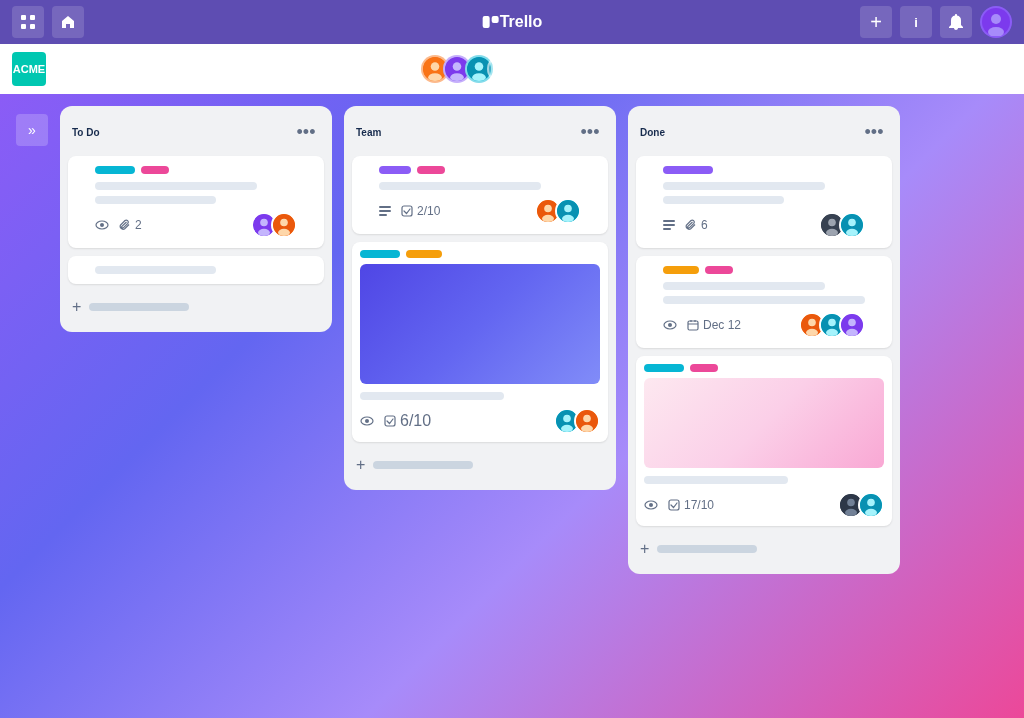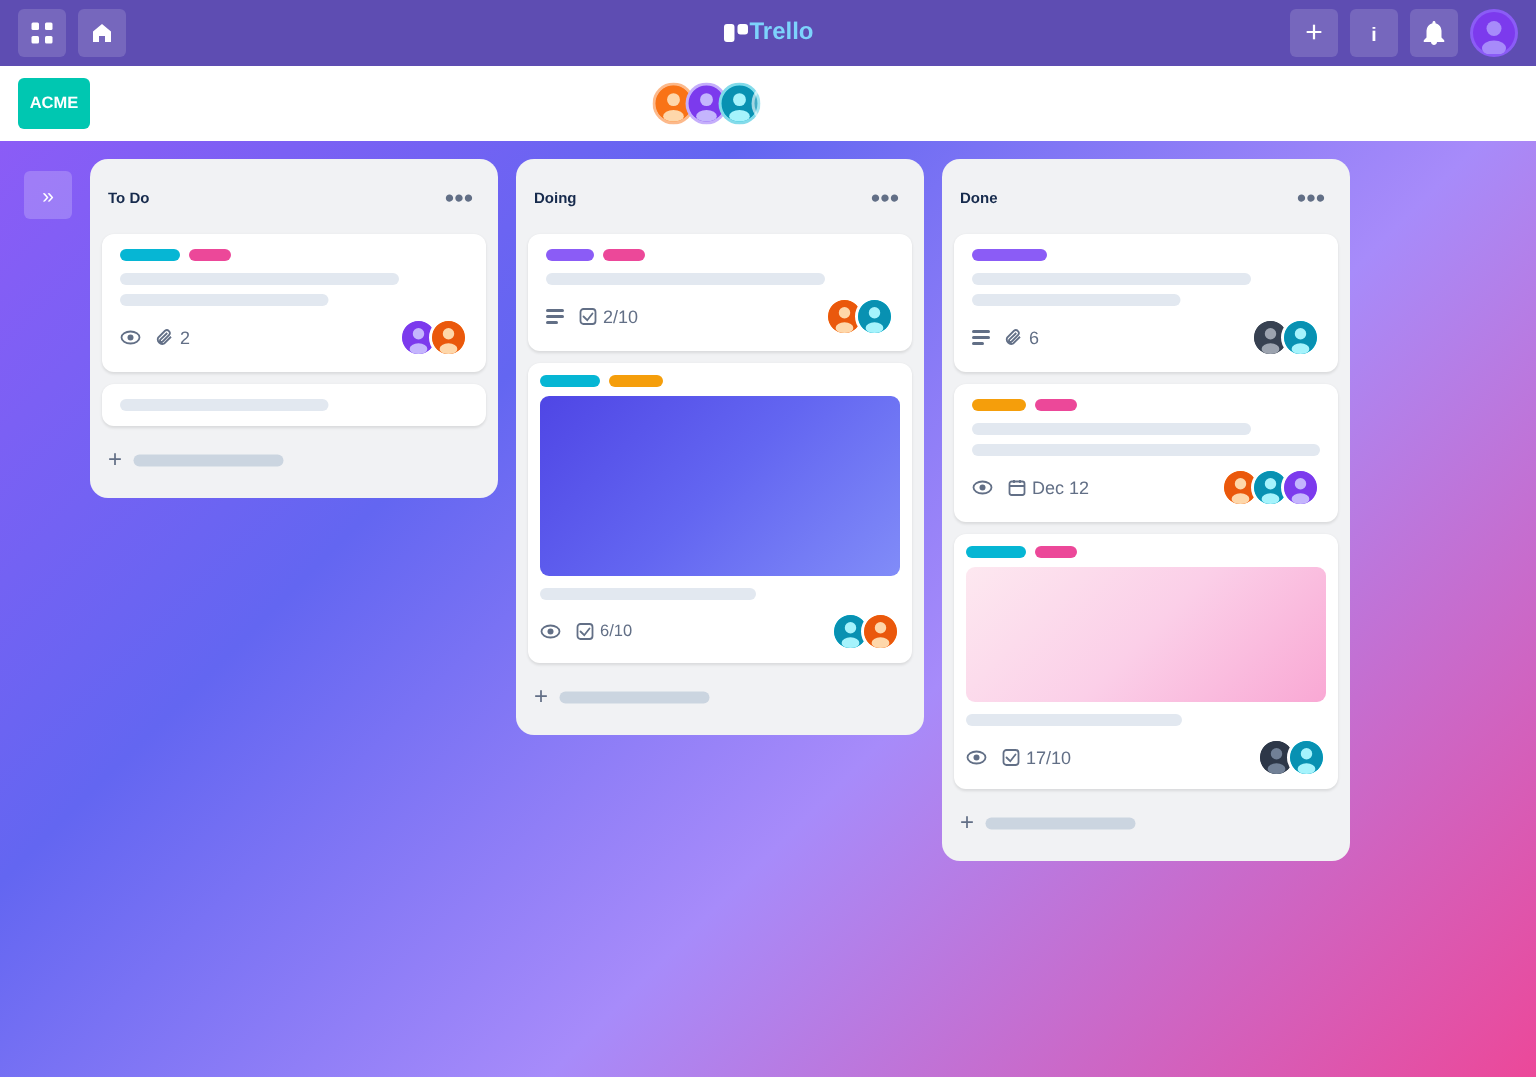--- a/index.html
+++ b/index.html
@@ -22,21 +22,21 @@
       display: flex; align-items: center; justify-content: center;
       cursor: pointer;
       color: white;
       font-size: 16px;
       border: none;
     }
     .nav-title {
       position: absolute;
       left: 50%;
       transform: translateX(-50%);
-      color: #7dd3fc;
+      color: #ffffff;
       font-size: 16px;
       font-weight: 600;
       display: flex; align-items: center; gap: 0;
     }
     .nav-right {
       margin-left: auto;
       display: flex; align-items: center; gap: 8px;
     }
     .nav-avatar {
       width: 32px; height: 32px;
@@ -49,21 +49,21 @@
     .board-header {
       height: 50px;
       background: rgba(255,255,255,0.15);
       backdrop-filter: blur(2px);
       display: flex;
       align-items: center;
       padding: 0 12px;
       gap: 10px;
     }
     .acme-logo {
-      width: 48px; height: 34px;
+      width: 34px; height: 34px;
       background: #00C7B1;
       border-radius: 4px;
       display: flex; align-items: center; justify-content: center;
       color: white;
       font-size: 11px;
       font-weight: 700;
     }
     .board-workspace-btn {
       display: flex; align-items: center; gap: 4px;
       background: rgba(255,255,255,0.25);
@@ -196,21 +196,21 @@
       cursor: pointer;
       width: 28px; height: 28px;
       display: flex; align-items: center; justify-content: center;
       border-radius: 4px;
     }
 
     
     .card {
       background: white;
       border-radius: 8px;
-      padding: 10px 12px;
+      padding: 10px 27px;
       box-shadow: 0 1px 2px rgba(0,0,0,0.1);
       cursor: pointer;
     }
 
     .card-tags {
       display: flex; gap: 6px;
       margin-bottom: 8px;
     }
     .tag {
       height: 8px;
@@ -461,21 +461,21 @@
     </div>
 
     <button class="add-card-btn">
       <span style="font-size:16px;color:#626F86;">+</span>
       <div class="add-text-line"></div>
     </button>
   </div>
 
   <div class="list-col">
     <div class="list-header">
-      <span class="list-title">Doing</span>
+      <span class="list-title">Team</span>
       <button class="list-menu-btn">•••</button>
     </div>
 
     <div class="card">
       <div class="card-tags">
         <div class="tag tag-purple"></div>
         <div class="tag tag-pink"></div>
       </div>
       <div class="card-text-lines">
         <div class="card-line medium"></div>
@@ -529,21 +529,21 @@
             <svg width="14" height="10" viewBox="0 0 14 10" fill="#626F86">
                 <ellipse cx="7" cy="5" rx="6" ry="4" stroke="#626F86" stroke-width="1.2" fill="none"></ellipse>
                 <circle cx="7" cy="5" r="2" fill="#626F86"></circle>
               </svg>
           </div>
           <div class="meta-item">
             <svg width="12" height="12" viewBox="0 0 12 12" fill="none" stroke="#626F86" stroke-width="1.2">
                 <rect x="1" y="1" width="10" height="10" rx="2"></rect>
                 <path d="M3 6l2.5 2.5L9 4" stroke-linecap="round"></path>
               </svg>
-            <span style="color:#626F86;font-size:11px;">6/10</span>
+            <span style="color:#626F86;font-size:16px;">6/10</span>
           </div>
         </div>
         <div class="card-avatars">
           <div class="card-avatar av-teal">
             <svg width="26" height="26" viewBox="0 0 26 26">
                 <circle cx="13" cy="13" r="13" fill="#0891B2"></circle>
                 <circle cx="13" cy="10" r="4.5" fill="#A5F3FC"></circle>
                 <ellipse cx="13" cy="22" rx="7" ry="4.5" fill="#A5F3FC"></ellipse>
               </svg>
           </div>

